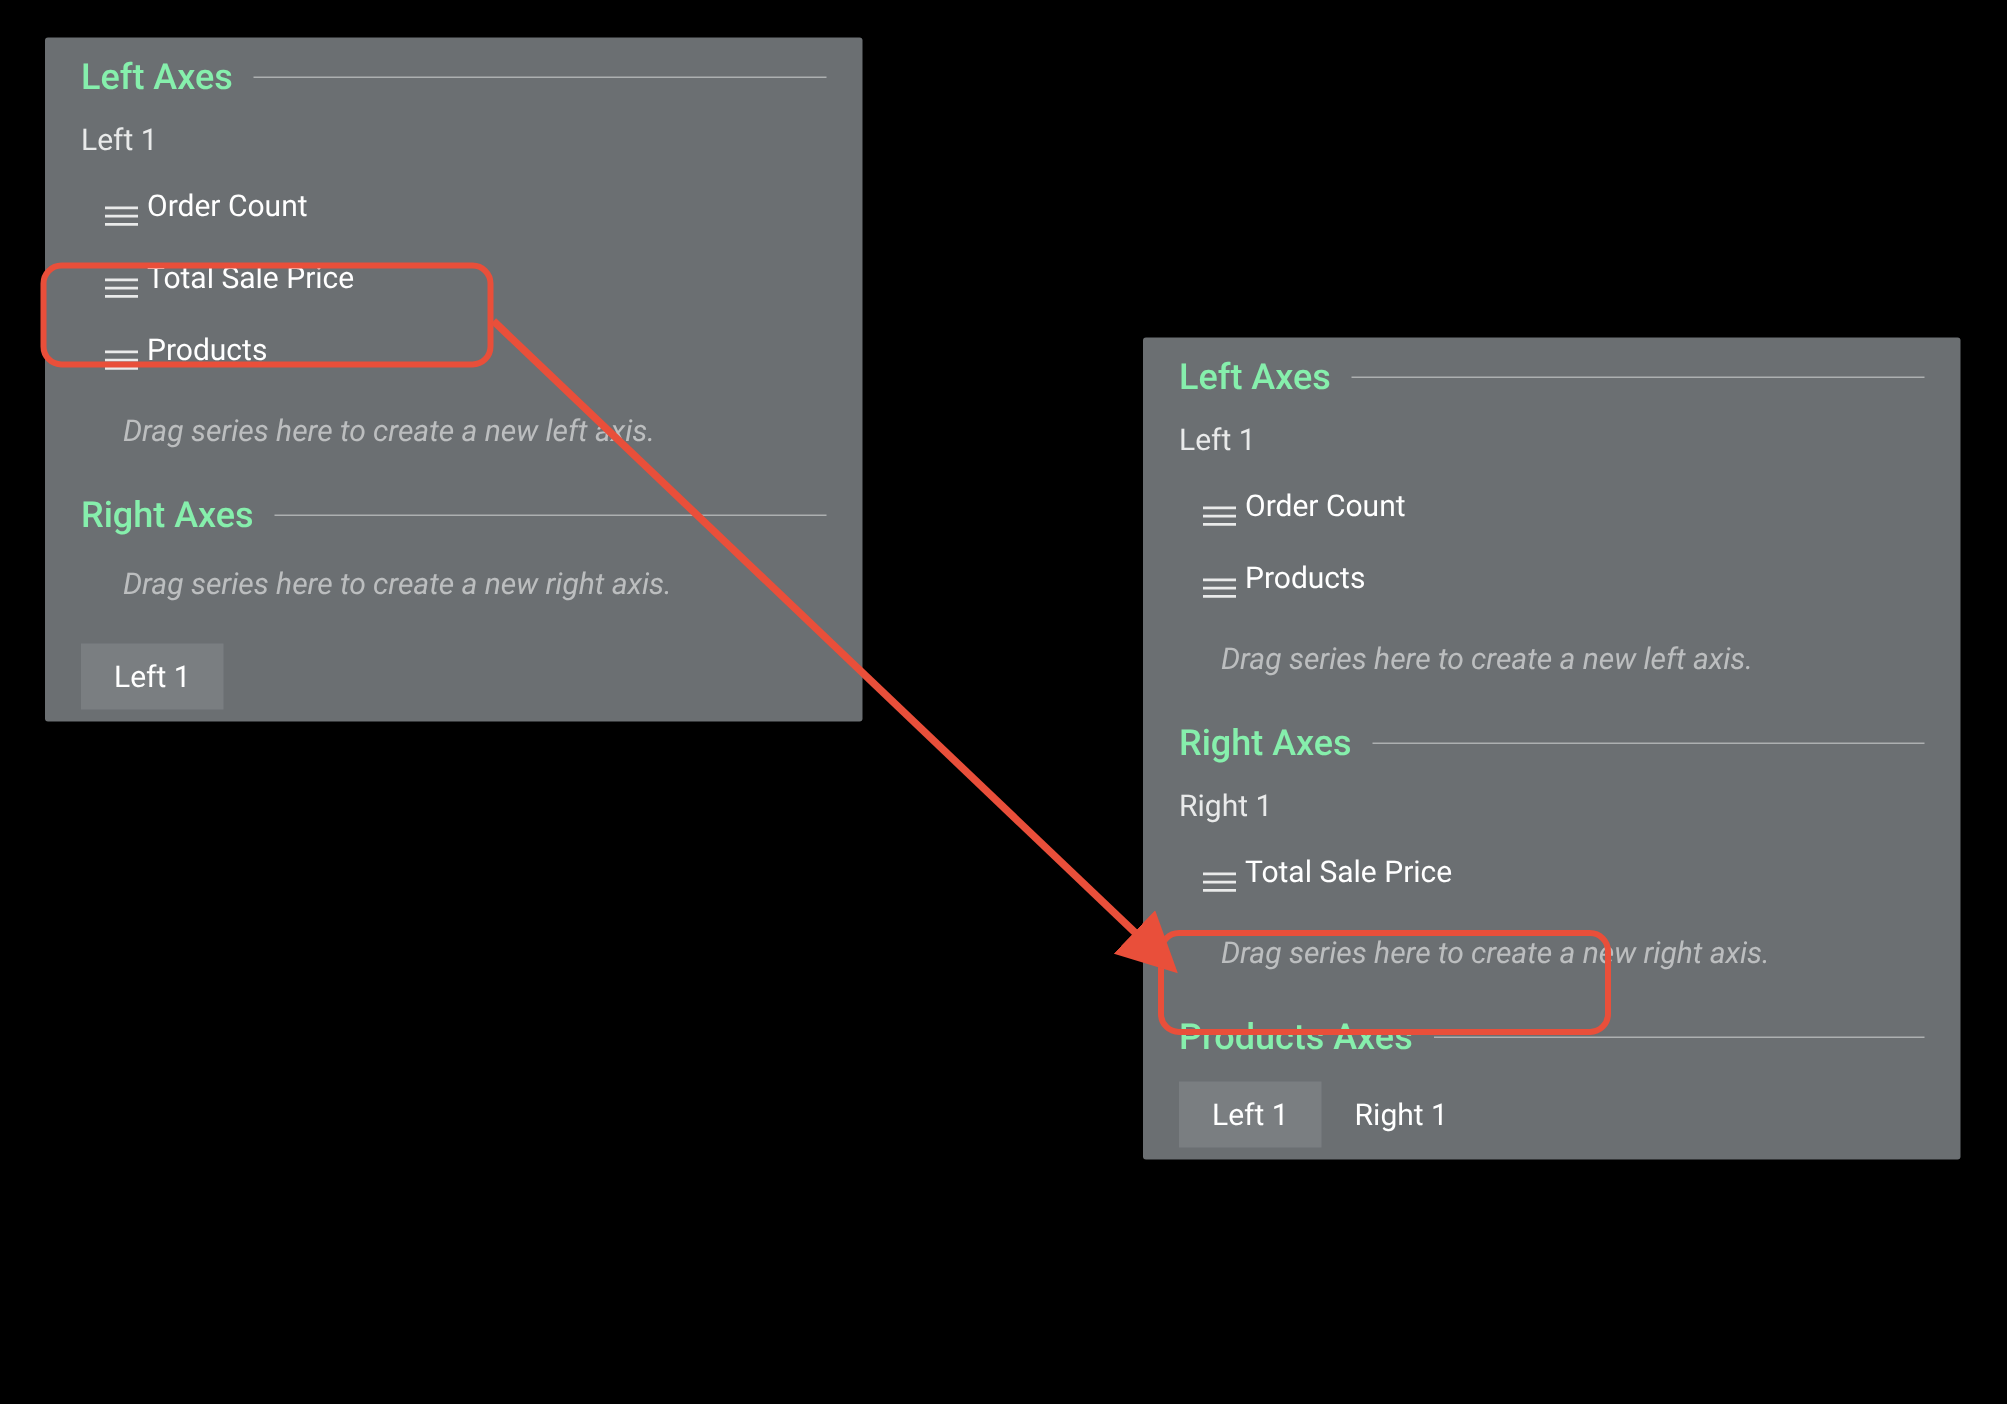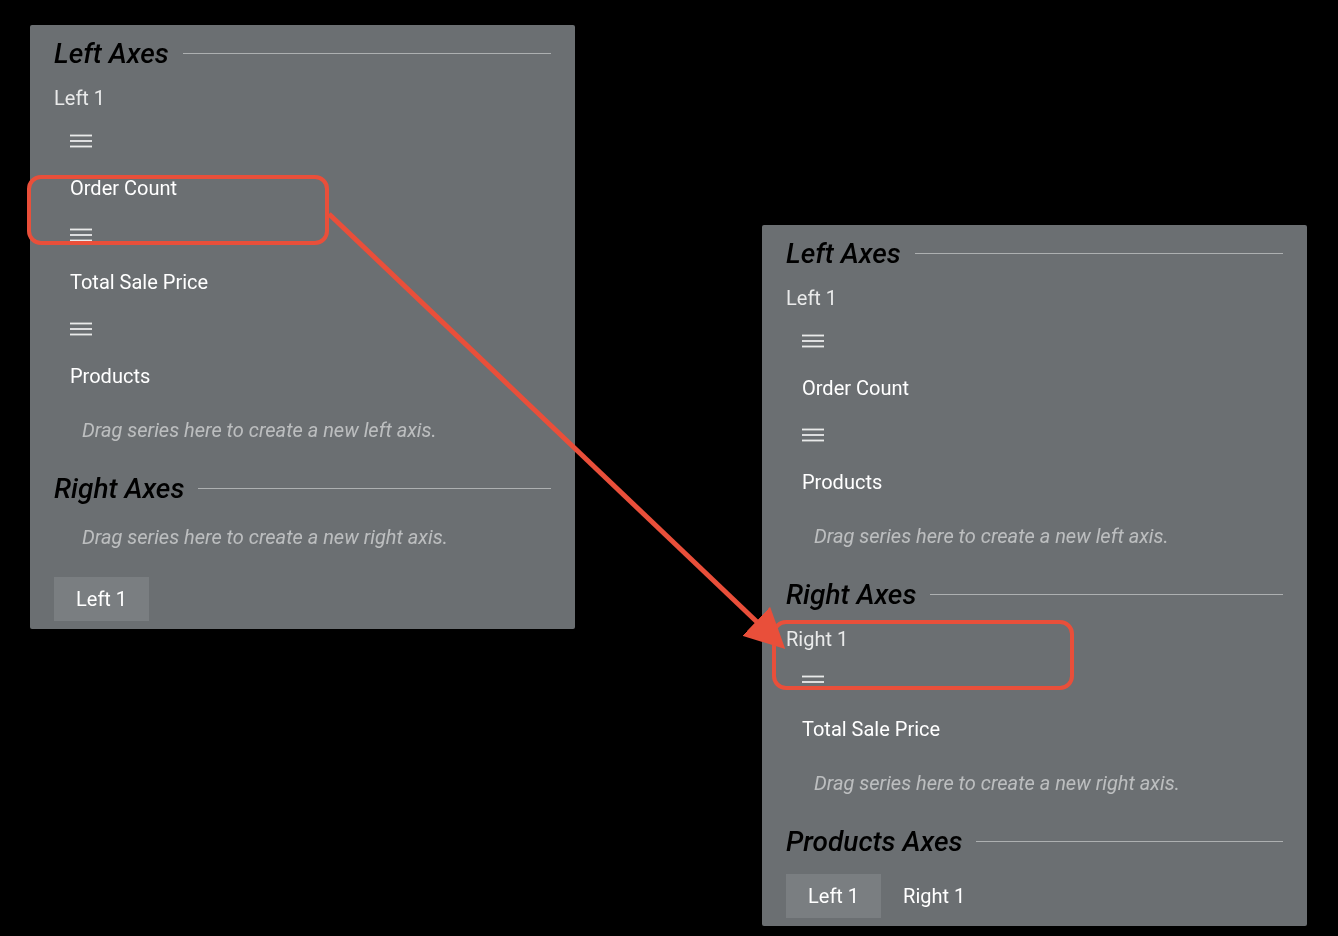--- a/index.html
+++ b/index.html
@@ -12,48 +12,46 @@
     padding-bottom: 8px;
   }
   .panel-left { left: 30px; top: 25px; width: 545px; }
   .panel-right { left: 762px; top: 225px; width: 545px; }
   .section-header {
     display: flex;
     align-items: center;
     padding: 12px 24px 6px 24px;
   }
   .section-header .title {
-    font-size: 28px;
+    font-size: 24px;
     font-weight: 500;
-    color: #000000;
+    color: #86efac;
     margin-right: 14px;
     white-space: nowrap;
-    font-style: italic;
   }
   .section-header .divider {
     flex: 1;
     height: 1px;
     background: rgba(255,255,255,0.45);
   }
   .axis-label {
     padding: 10px 24px 4px 24px;
     font-size: 20px;
     font-weight: 400;
     color: #e9eaea;
   }
   .series-list { padding: 4px 0 4px 0; }
   .series-item {
     display: flex;
-    align-items: flex-start;
-    gap: 30px;
+    align-items: flex-end;
+    gap: 6px;
     padding: 12px 24px 12px 40px;
     font-size: 20px;
     color: #fff;
     cursor: grab;
-    flex-direction: column;
   }
   .drag-icon {
     width: 22px; height: 16px;
     color: #e9eaea;
     flex-shrink: 0;
   }
   .drop-hint {
     padding: 14px 24px 18px 52px;
     font-size: 20px;
     font-style: italic;

